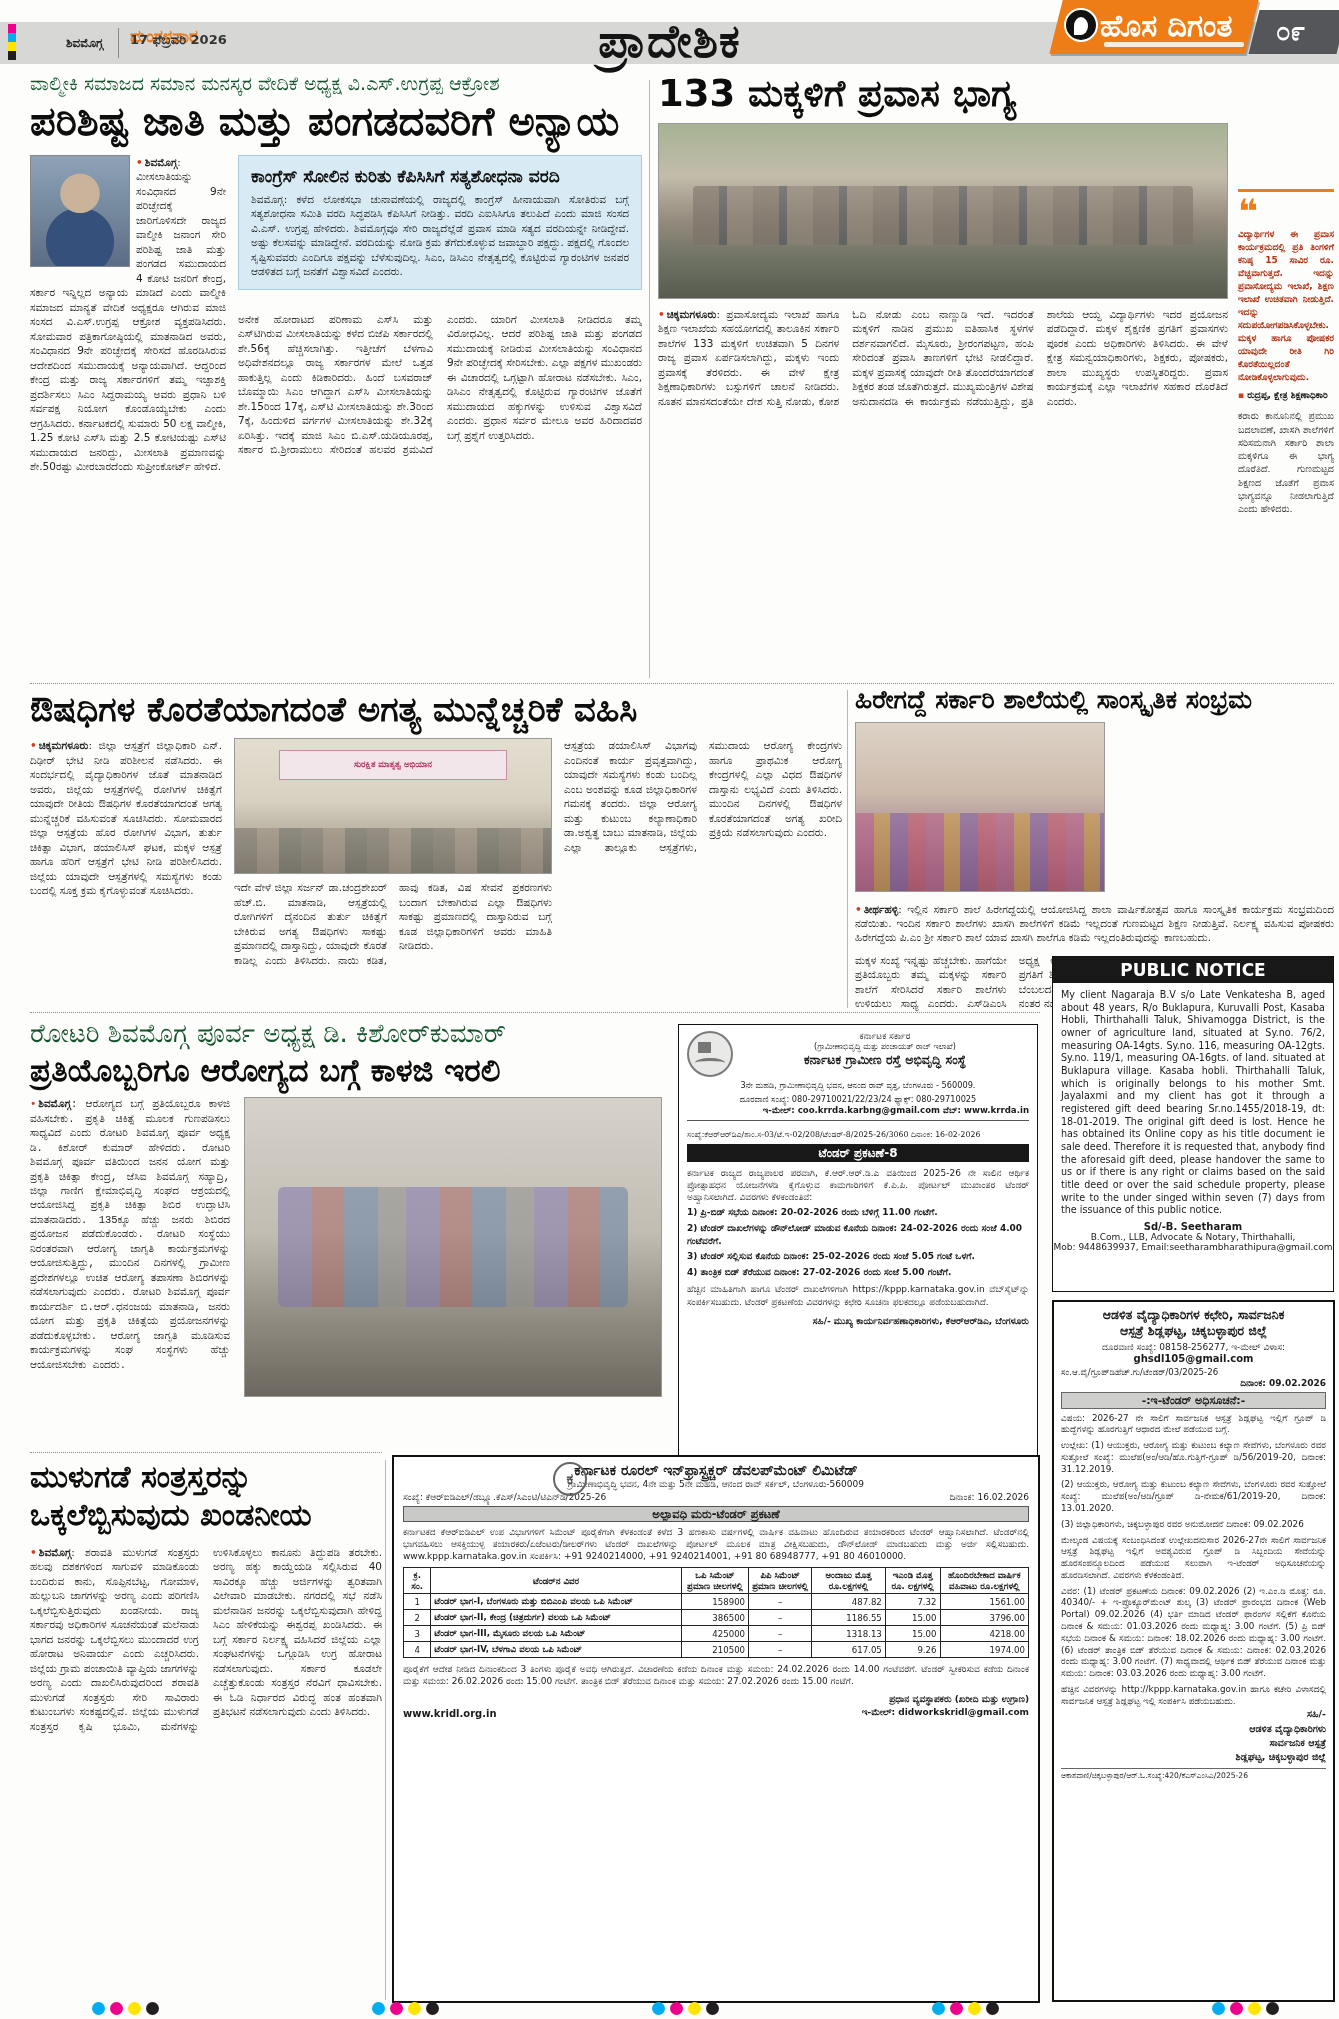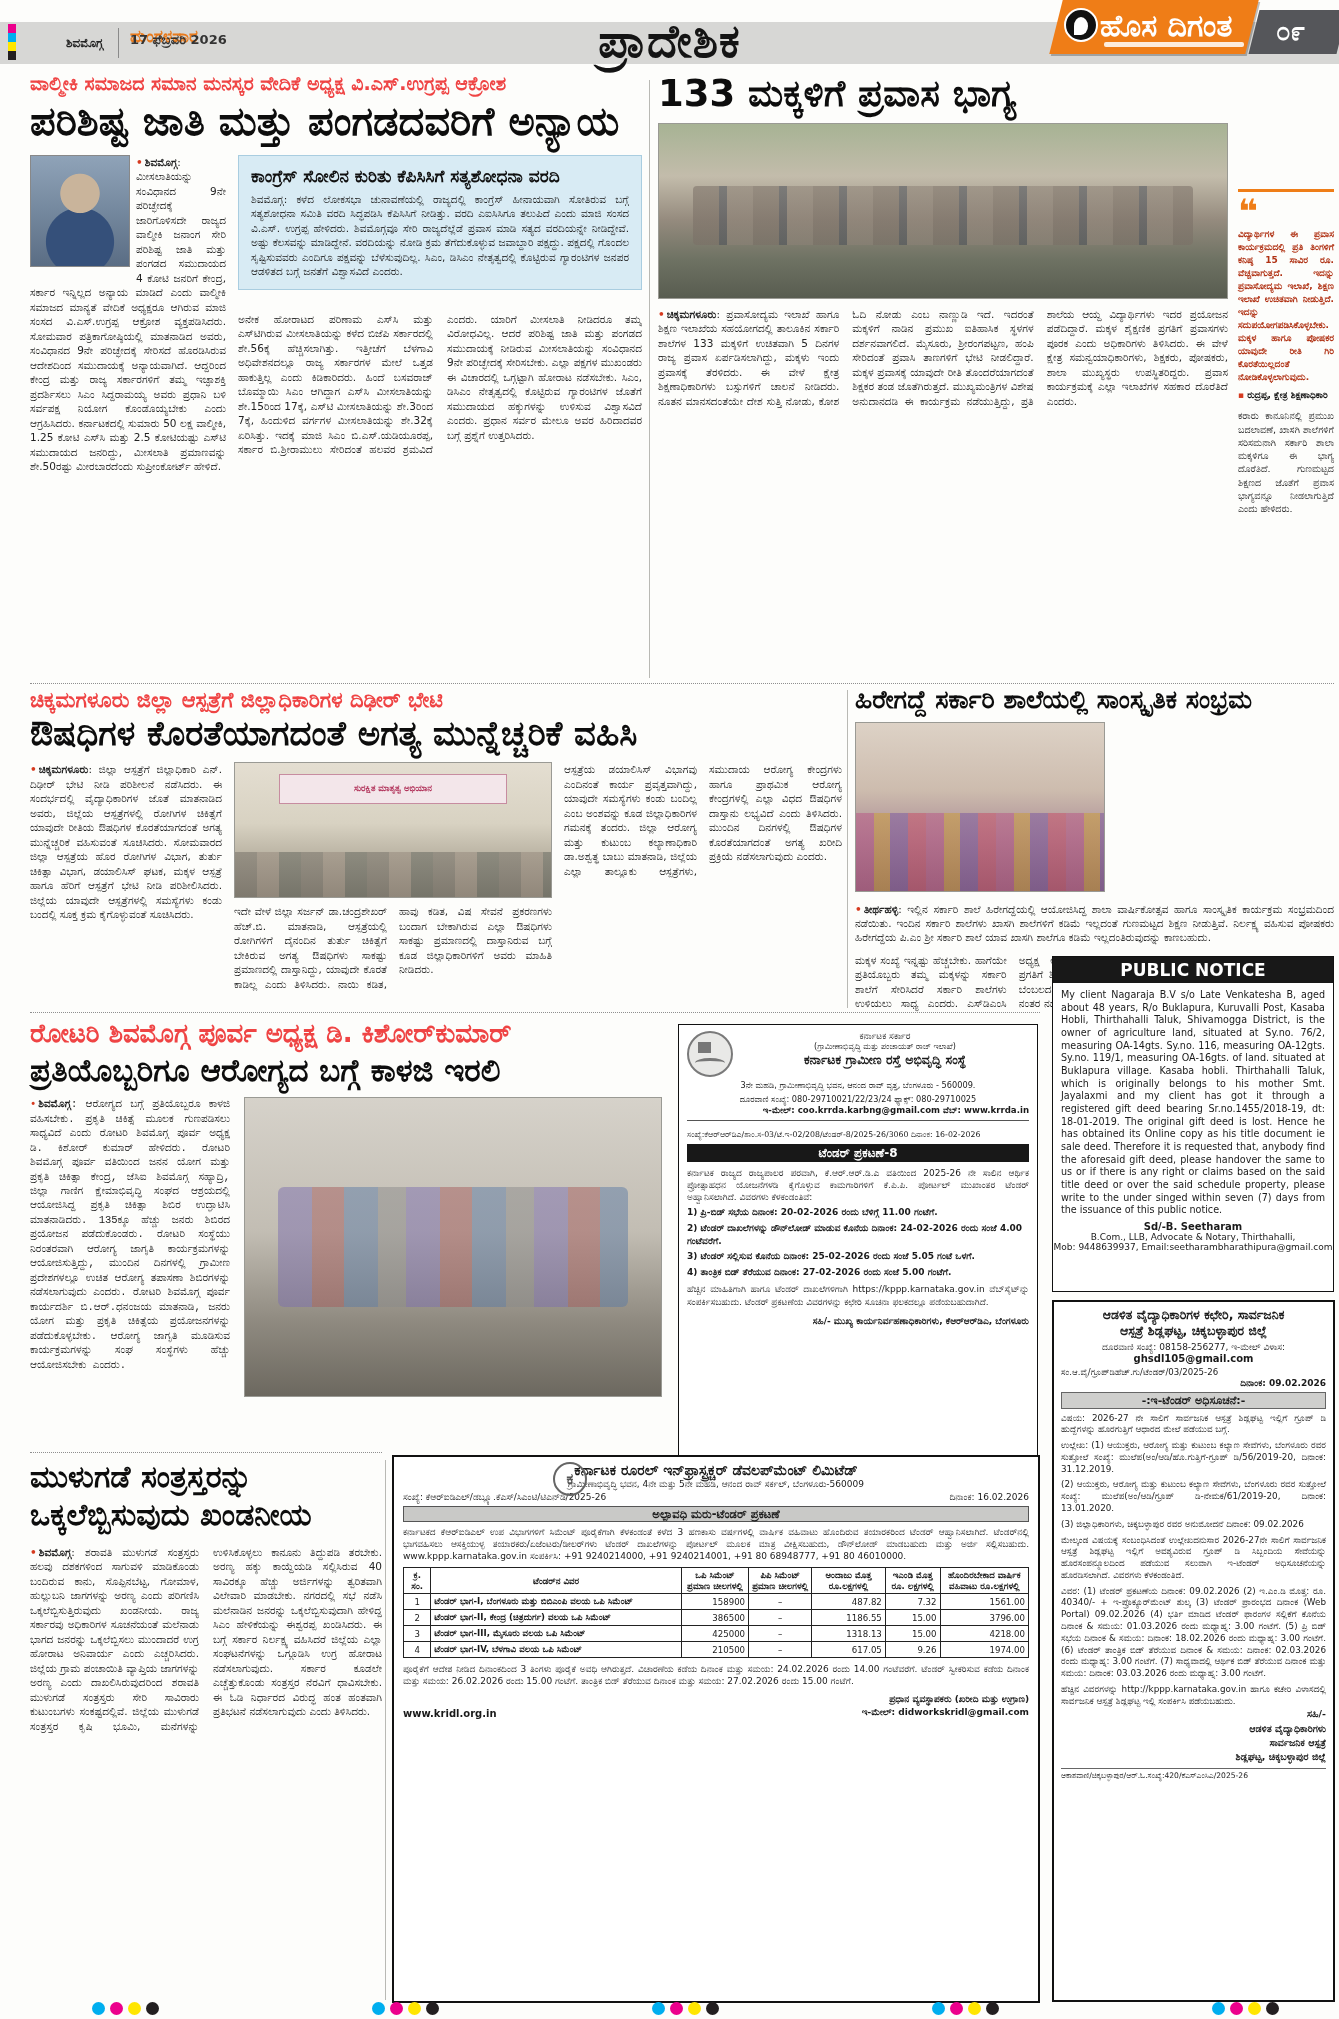--- a/index.html
+++ b/index.html
@@ -19,21 +19,21 @@
   .logo-wrap { position:absolute; left:1048px; top:0; width:291px; height:58px; }
   .logo-orange { position:absolute; left:8px; top:0; width:196px; height:54px; background:#ef7d17; transform:skewX(-14deg); box-shadow:2px 2px 0 rgba(0,0,0,.25); }
   .logo-dark { position:absolute; left:206px; top:10px; width:88px; height:44px; background:#55565a; transform:skewX(-14deg); }
   .logo-title { position:absolute; left:52px; top:8px; font-size:30px; font-weight:900; color:#fff; }
   .logo-tag { position:absolute; left:56px; top:42px; width:140px; height:5px; background:rgba(255,255,255,.85); border-radius:2px; }
   .logo-eye { position:absolute; left:16px; top:8px; width:34px; height:34px; background:#111; border-radius:50%; border:2px solid #fff; }
   .logo-eye::after { content:""; position:absolute; left:8px; top:7px; width:14px; height:18px; background:#fff; border-radius:50% 50% 50% 0; }
   .page-no { position:absolute; left:228px; top:16px; font-size:26px; font-weight:900; color:#fff; }
 
   
-  .kicker { font-size:19px; font-weight:700; color:#ef4444; }
+  .kicker { font-size:19px; font-weight:400; color:#14532d; }
   .headline { font-weight:900; color:#0d0d0d; line-height:1.1; }
   .body-txt { font-size:10.5px; line-height:1.38; text-align:justify; color:#222; }
   .dl-bullet { color:#d63a1f; font-weight:900; margin-right:2px; }
   .dl-place { font-weight:800; }
   .photo { position:relative; overflow:hidden; border:1px solid #9a9a94; }
   .hsep { position:absolute; border-top:1px dotted #8f8f8f; }
   .vrule { position:absolute; width:1px; background:#b9b9b4; }
   .notice-bar { background:#181818; color:#fff; text-align:center; font-weight:800; }
 
   
@@ -244,21 +244,20 @@
           <div class="quote-by"><span class="sq">▪</span> <span>ರುದ್ರಪ್ಪ, ಕ್ಷೇತ್ರ ಶಿಕ್ಷಣಾಧಿಕಾರಿ</span></div>
         </div>
         <div class="a2-side-more">ಕರಾರು ಕಾನೂನಿನಲ್ಲಿ ಪ್ರಮುಖ ಬದಲಾವಣೆ, ಖಾಸಗಿ ಶಾಲೆಗಳಿಗೆ ಸರಿಸಮನಾಗಿ ಸರ್ಕಾರಿ ಶಾಲಾ ಮಕ್ಕಳಿಗೂ ಈ ಭಾಗ್ಯ ದೊರೆತಿದೆ. ಗುಣಮಟ್ಟದ ಶಿಕ್ಷಣದ ಜೊತೆಗೆ ಪ್ರವಾಸ ಭಾಗ್ಯವನ್ನೂ ನೀಡಲಾಗುತ್ತಿದೆ ಎಂದು ಹೇಳಿದರು.</div>
       </div>
     </div>
   </div>
 
   <div class="hsep" style="left:30px; top:683px; width:1304px;"></div>
 
   <div class="a3">
-    <div class="kicker">ಚಿಕ್ಕಮಗಳೂರು ಜಿಲ್ಲಾ ಆಸ್ಪತ್ರೆಗೆ ಜಿಲ್ಲಾಧಿಕಾರಿಗಳ ದಿಢೀರ್ ಭೇಟಿ</div>
     <div class="headline">ಔಷಧಿಗಳ ಕೊರತೆಯಾಗದಂತೆ ಅಗತ್ಯ ಮುನ್ನೆಚ್ಚರಿಕೆ ವಹಿಸಿ</div>
     <div class="a3-row">
       <div class="a3-c1 body-txt">
         <span class="dl-bullet">•</span><span class="dl-place">ಚಿಕ್ಕಮಗಳೂರು</span>:
         <span>ಜಿಲ್ಲಾ ಆಸ್ಪತ್ರೆಗೆ ಜಿಲ್ಲಾಧಿಕಾರಿ ಎನ್. ದಿಢೀರ್ ಭೇಟಿ ನೀಡಿ ಪರಿಶೀಲನೆ ನಡೆಸಿದರು. ಈ ಸಂದರ್ಭದಲ್ಲಿ ವೈದ್ಯಾಧಿಕಾರಿಗಳ ಜೊತೆ ಮಾತನಾಡಿದ ಅವರು, ಜಿಲ್ಲೆಯ ಆಸ್ಪತ್ರೆಗಳಲ್ಲಿ ರೋಗಿಗಳ ಚಿಕಿತ್ಸೆಗೆ ಯಾವುದೇ ರೀತಿಯ ಔಷಧಿಗಳ ಕೊರತೆಯಾಗದಂತೆ ಅಗತ್ಯ ಮುನ್ನೆಚ್ಚರಿಕೆ ವಹಿಸುವಂತೆ ಸೂಚಿಸಿದರು. ಸೋಮವಾರದ ಜಿಲ್ಲಾ ಆಸ್ಪತ್ರೆಯ ಹೊರ ರೋಗಿಗಳ ವಿಭಾಗ, ತುರ್ತು ಚಿಕಿತ್ಸಾ ವಿಭಾಗ, ಡಯಾಲಿಸಿಸ್ ಘಟಕ, ಮಕ್ಕಳ ಆಸ್ಪತ್ರೆ ಹಾಗೂ ಹೆರಿಗೆ ಆಸ್ಪತ್ರೆಗೆ ಭೇಟಿ ನೀಡಿ ಪರಿಶೀಲಿಸಿದರು. ಜಿಲ್ಲೆಯ ಯಾವುದೇ ಆಸ್ಪತ್ರೆಗಳಲ್ಲಿ ಸಮಸ್ಯೆಗಳು ಕಂಡು ಬಂದಲ್ಲಿ ಸೂಕ್ತ ಕ್ರಮ ಕೈಗೊಳ್ಳುವಂತೆ ಸೂಚಿಸಿದರು.</span>
       </div>
       <div class="a3-mid">
         <div class="photo photo-hosp">
           <div class="banner">ಸುರಕ್ಷಿತ ಮಾತೃತ್ವ ಅಭಿಯಾನ</div>
         </div>

